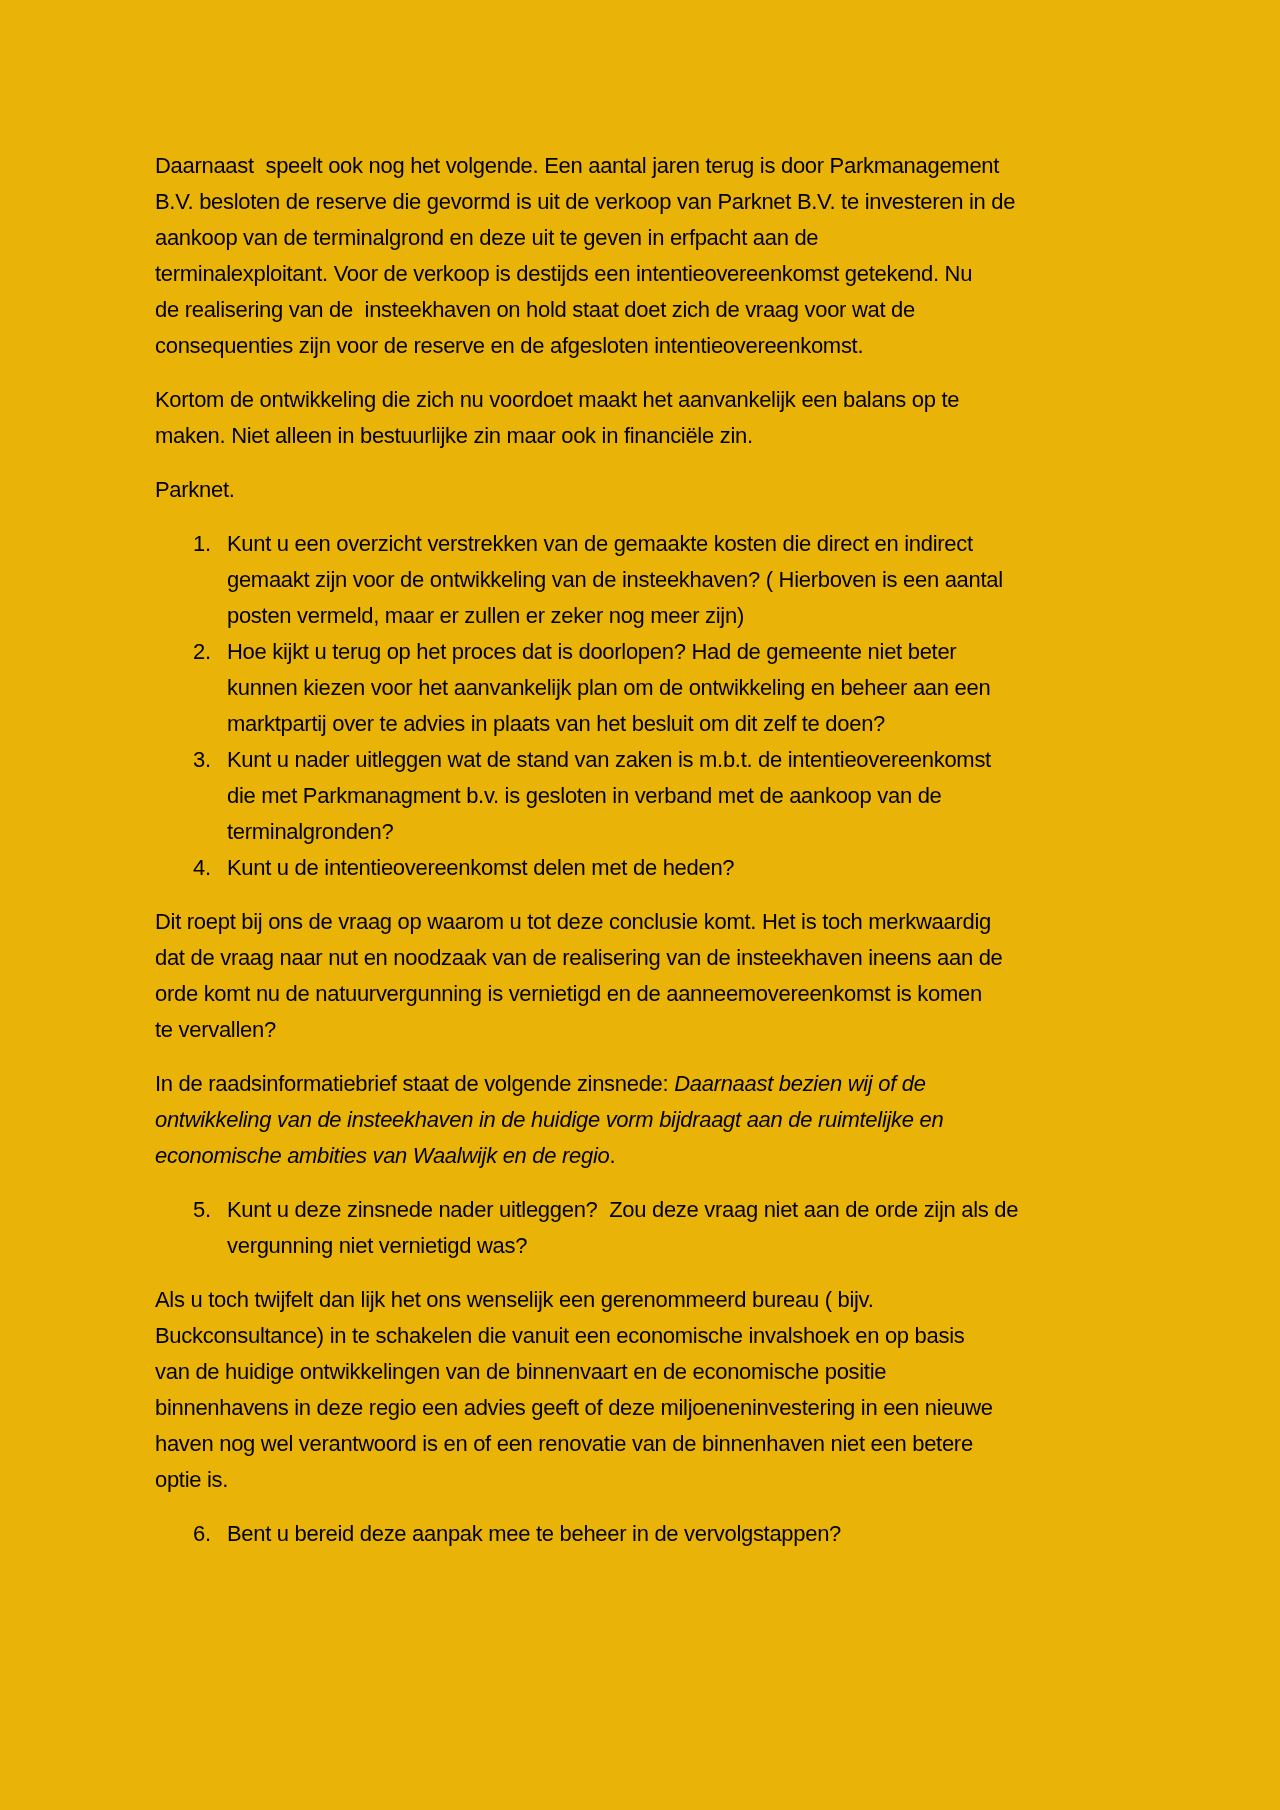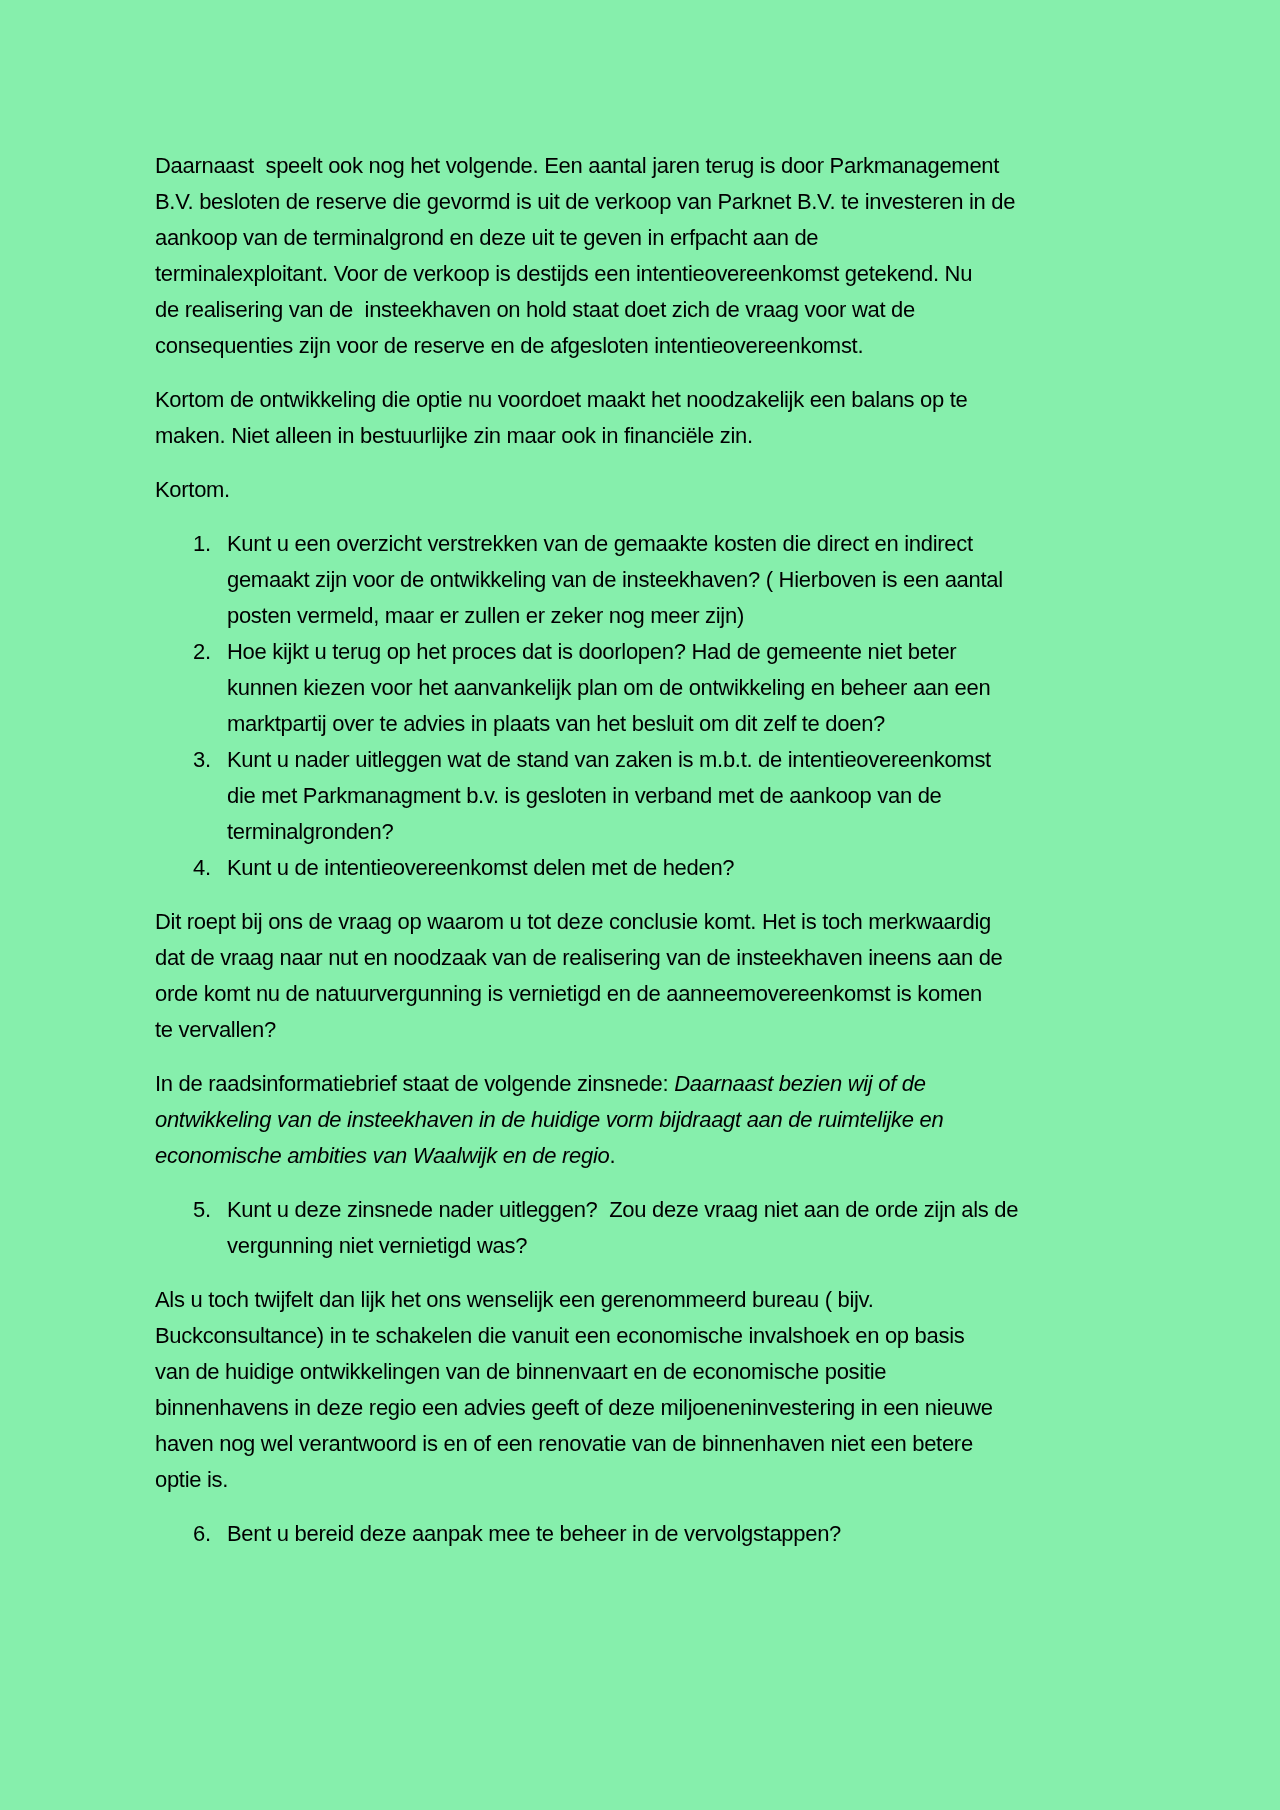--- a/index.html
+++ b/index.html
@@ -4,21 +4,21 @@
 <style>
   html, body {
     margin: 0;
     padding: 0;
     background: #ffffff;
   }
   .page {
     position: relative;
     width: 1280px;
     height: 1810px;
-    background: #86efac;
+    background: #eab308;
     color: #000000;
     font-family: "Liberation Sans", sans-serif;
     font-size: 22px;
     line-height: 36px;
     letter-spacing: -0.3px;
     box-sizing: border-box;
     padding: 148px 130px 0 155px;
     overflow: hidden;
   }
   .para {
@@ -49,25 +49,25 @@
 
 <div class="page">
 
   <p class="para">Daarnaast&nbsp; speelt ook nog het volgende. Een aantal jaren terug is door Parkmanagement
 B.V. besloten de reserve die gevormd is uit de verkoop van Parknet B.V. te investeren in de
 aankoop van de terminalgrond en deze uit te geven in erfpacht aan de
 terminalexploitant. Voor de verkoop is destijds een intentieovereenkomst getekend. Nu
 de realisering van de&nbsp; insteekhaven on hold staat doet zich de vraag voor wat de
 consequenties zijn voor de reserve en de afgesloten intentieovereenkomst.</p>
 
-  <p class="para">Kortom de ontwikkeling die optie nu voordoet maakt het noodzakelijk een balans op te
+  <p class="para">Kortom de ontwikkeling die zich nu voordoet maakt het aanvankelijk een balans op te
 maken. Niet alleen in bestuurlijke zin maar ook in financiële zin.</p>
 
 
-  <p class="para">Kortom.</p>
+  <p class="para">Parknet.</p>
 
   <div class="qlist">
     <div class="qitem">
       <span class="qnum">1.</span>
       <div class="qtext">Kunt u een overzicht verstrekken van de gemaakte kosten die direct en indirect
 gemaakt zijn voor de ontwikkeling van de insteekhaven? ( Hierboven is een aantal
 posten vermeld, maar er zullen er zeker nog meer zijn)</div>
     </div>
     <div class="qitem">
       <span class="qnum">2.</span>

